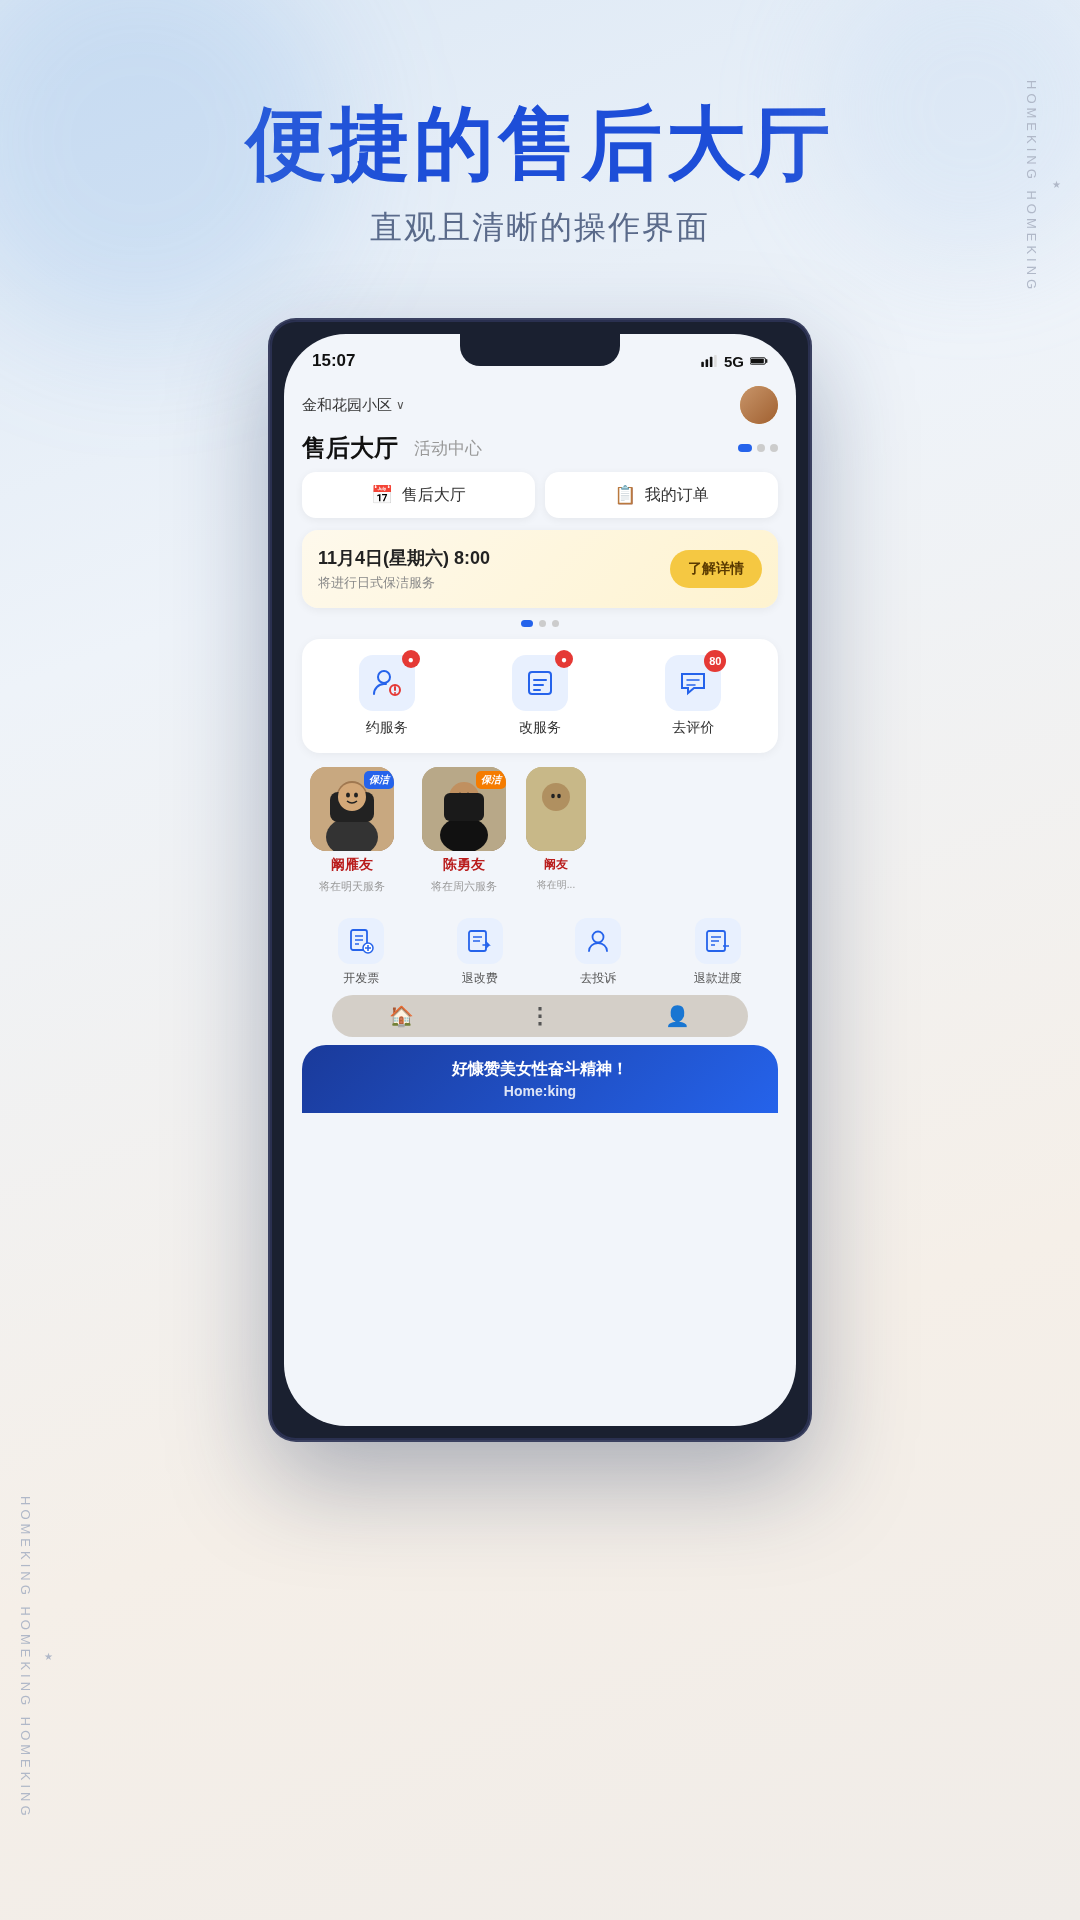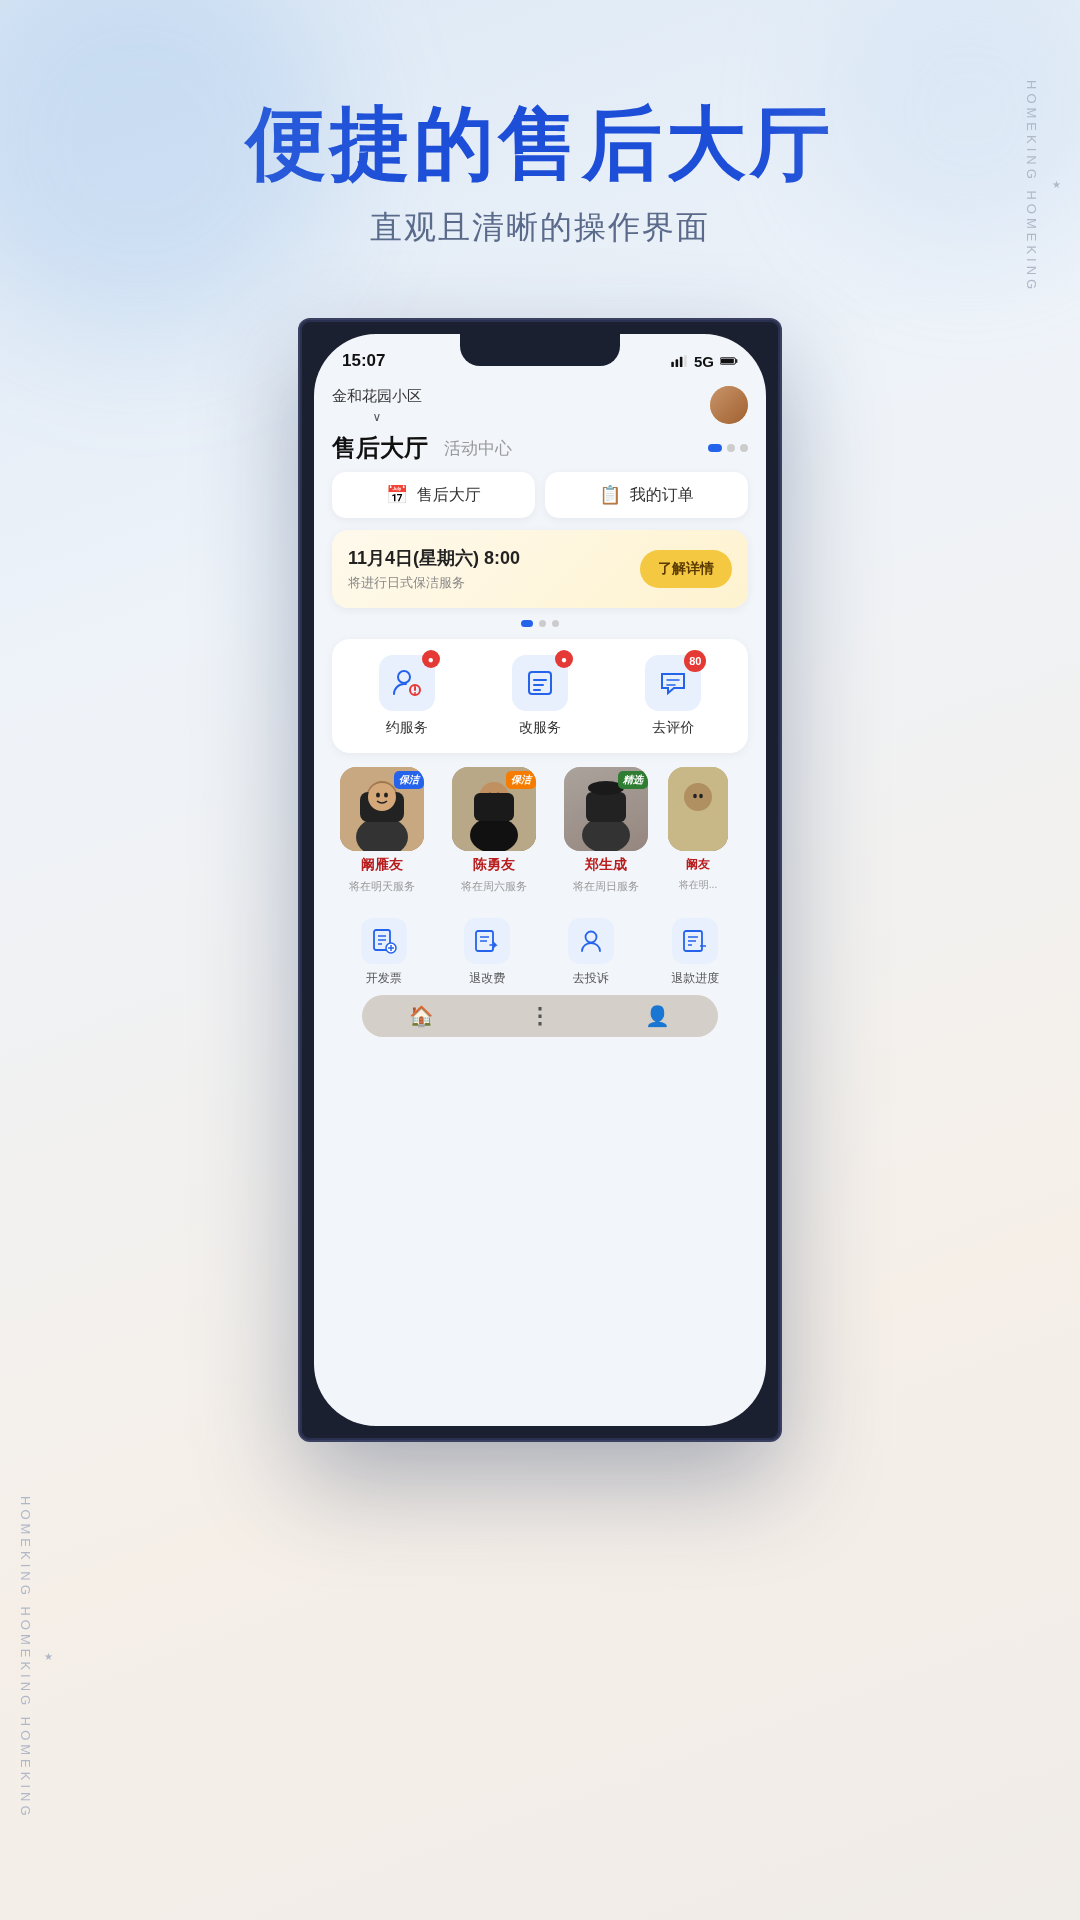--- a/index.html
+++ b/index.html
@@ -86,24 +86,24 @@
       letter-spacing: 2px;
     }
 
     
     .phone-wrap {
       display: flex;
       justify-content: center;
       margin-top: 30px;
     }
     .phone-frame {
-      width: 480px;
+      width: 540px;
       height: 1120px;
       background: #1a2030;
-      border-radius: 10px;
+      border-radius: 26px;
       position: relative;
       box-shadow:
         0 0 0 2px #3a4060,
         0 40px 100px rgba(30,50,90,0.35),
         inset 0 0 0 2px #2a3050;
       overflow: hidden;
     }
     
     .phone-frame::before {
       content: '';
@@ -171,21 +171,20 @@
       justify-content: space-between;
       align-items: center;
       padding: 8px 0 4px;
     }
     .location-text {
       font-size: 15px;
       color: #333;
       display: flex;
       align-items: center;
       gap: 4px;
-      flex-direction: column;
     }
     .location-arrow { color: #555; font-size: 12px; }
     .avatar-circle {
       width: 38px; height: 38px;
       border-radius: 50%;
       background: linear-gradient(135deg, #d4a060, #c08040);
       overflow: hidden;
       display: flex; align-items: center; justify-content: center;
     }
     .avatar-img {
@@ -633,37 +632,20 @@
                 <path d="M37 34 Q42 38 47 34" stroke="#222" stroke-width="1.5" fill="none"></path>
                 <ellipse cx="42" cy="68" rx="24" ry="18" fill="#111"></ellipse>
                 <rect x="22" y="26" width="40" height="28" rx="6" fill="#1a1a1a"></rect>
               </svg>
               <div class="staff-tag tag-orange">保洁</div>
             </div>
             <span class="staff-name">陈勇友</span>
             <span class="staff-schedule">将在周六服务</span>
           </div>
 
-          <div class="staff-card">
-            <div class="staff-avatar person-3">
-              <svg width="84" height="84" viewBox="0 0 84 84">
-                <rect width="84" height="84" fill="#a0989890"></rect>
-                <circle cx="42" cy="30" r="16" fill="#b8a898"></circle>
-                <ellipse cx="38" cy="29" rx="2" ry="2.5" fill="#222"></ellipse>
-                <ellipse cx="46" cy="29" rx="2" ry="2.5" fill="#222"></ellipse>
-                <path d="M37 35 Q42 39 47 35" stroke="#222" stroke-width="1.5" fill="none"></path>
-                <ellipse cx="42" cy="68" rx="24" ry="18" fill="#333"></ellipse>
-                <rect x="22" y="25" width="40" height="30" rx="6" fill="#222"></rect>
-                <rect x="24" y="14" width="36" height="14" rx="18" fill="#1a1a1a"></rect>
-              </svg>
-              <div class="staff-tag tag-green">精选</div>
-            </div>
-            <span class="staff-name">郑生成</span>
-            <span class="staff-schedule">将在周日服务</span>
-          </div>
 
           <div class="staff-card" style="min-width:60px;overflow:hidden;">
             <div class="staff-avatar person-4" style="width:60px;">
               <svg width="60" height="84" viewBox="0 0 60 84">
                 <rect width="60" height="84" fill="#c8b888"></rect>
                 <circle cx="30" cy="30" r="14" fill="#b09060"></circle>
                 <ellipse cx="27" cy="29" rx="1.8" ry="2.2" fill="#222"></ellipse>
                 <ellipse cx="33" cy="29" rx="1.8" ry="2.2" fill="#222"></ellipse>
               </svg>
             </div>
@@ -726,17 +708,21 @@
             <span class="tab-icon active">🏠</span>
           </div>
           <div class="tab-item">
             <span class="tab-icon" style="font-size:22px;font-weight:700;color:#555;">⋮</span>
           </div>
           <div class="tab-item">
             <span class="tab-icon">👤</span>
           </div>
         </div>
 
+        <div class="bottom-banner">
+          <div class="banner-title">好慷赞美女性奋斗精神！</div>
+          <div class="banner-sub">Home:king</div>
+        </div>
 
       </div>
     </div>
   </div>
 </div>
 
 </body></html>

